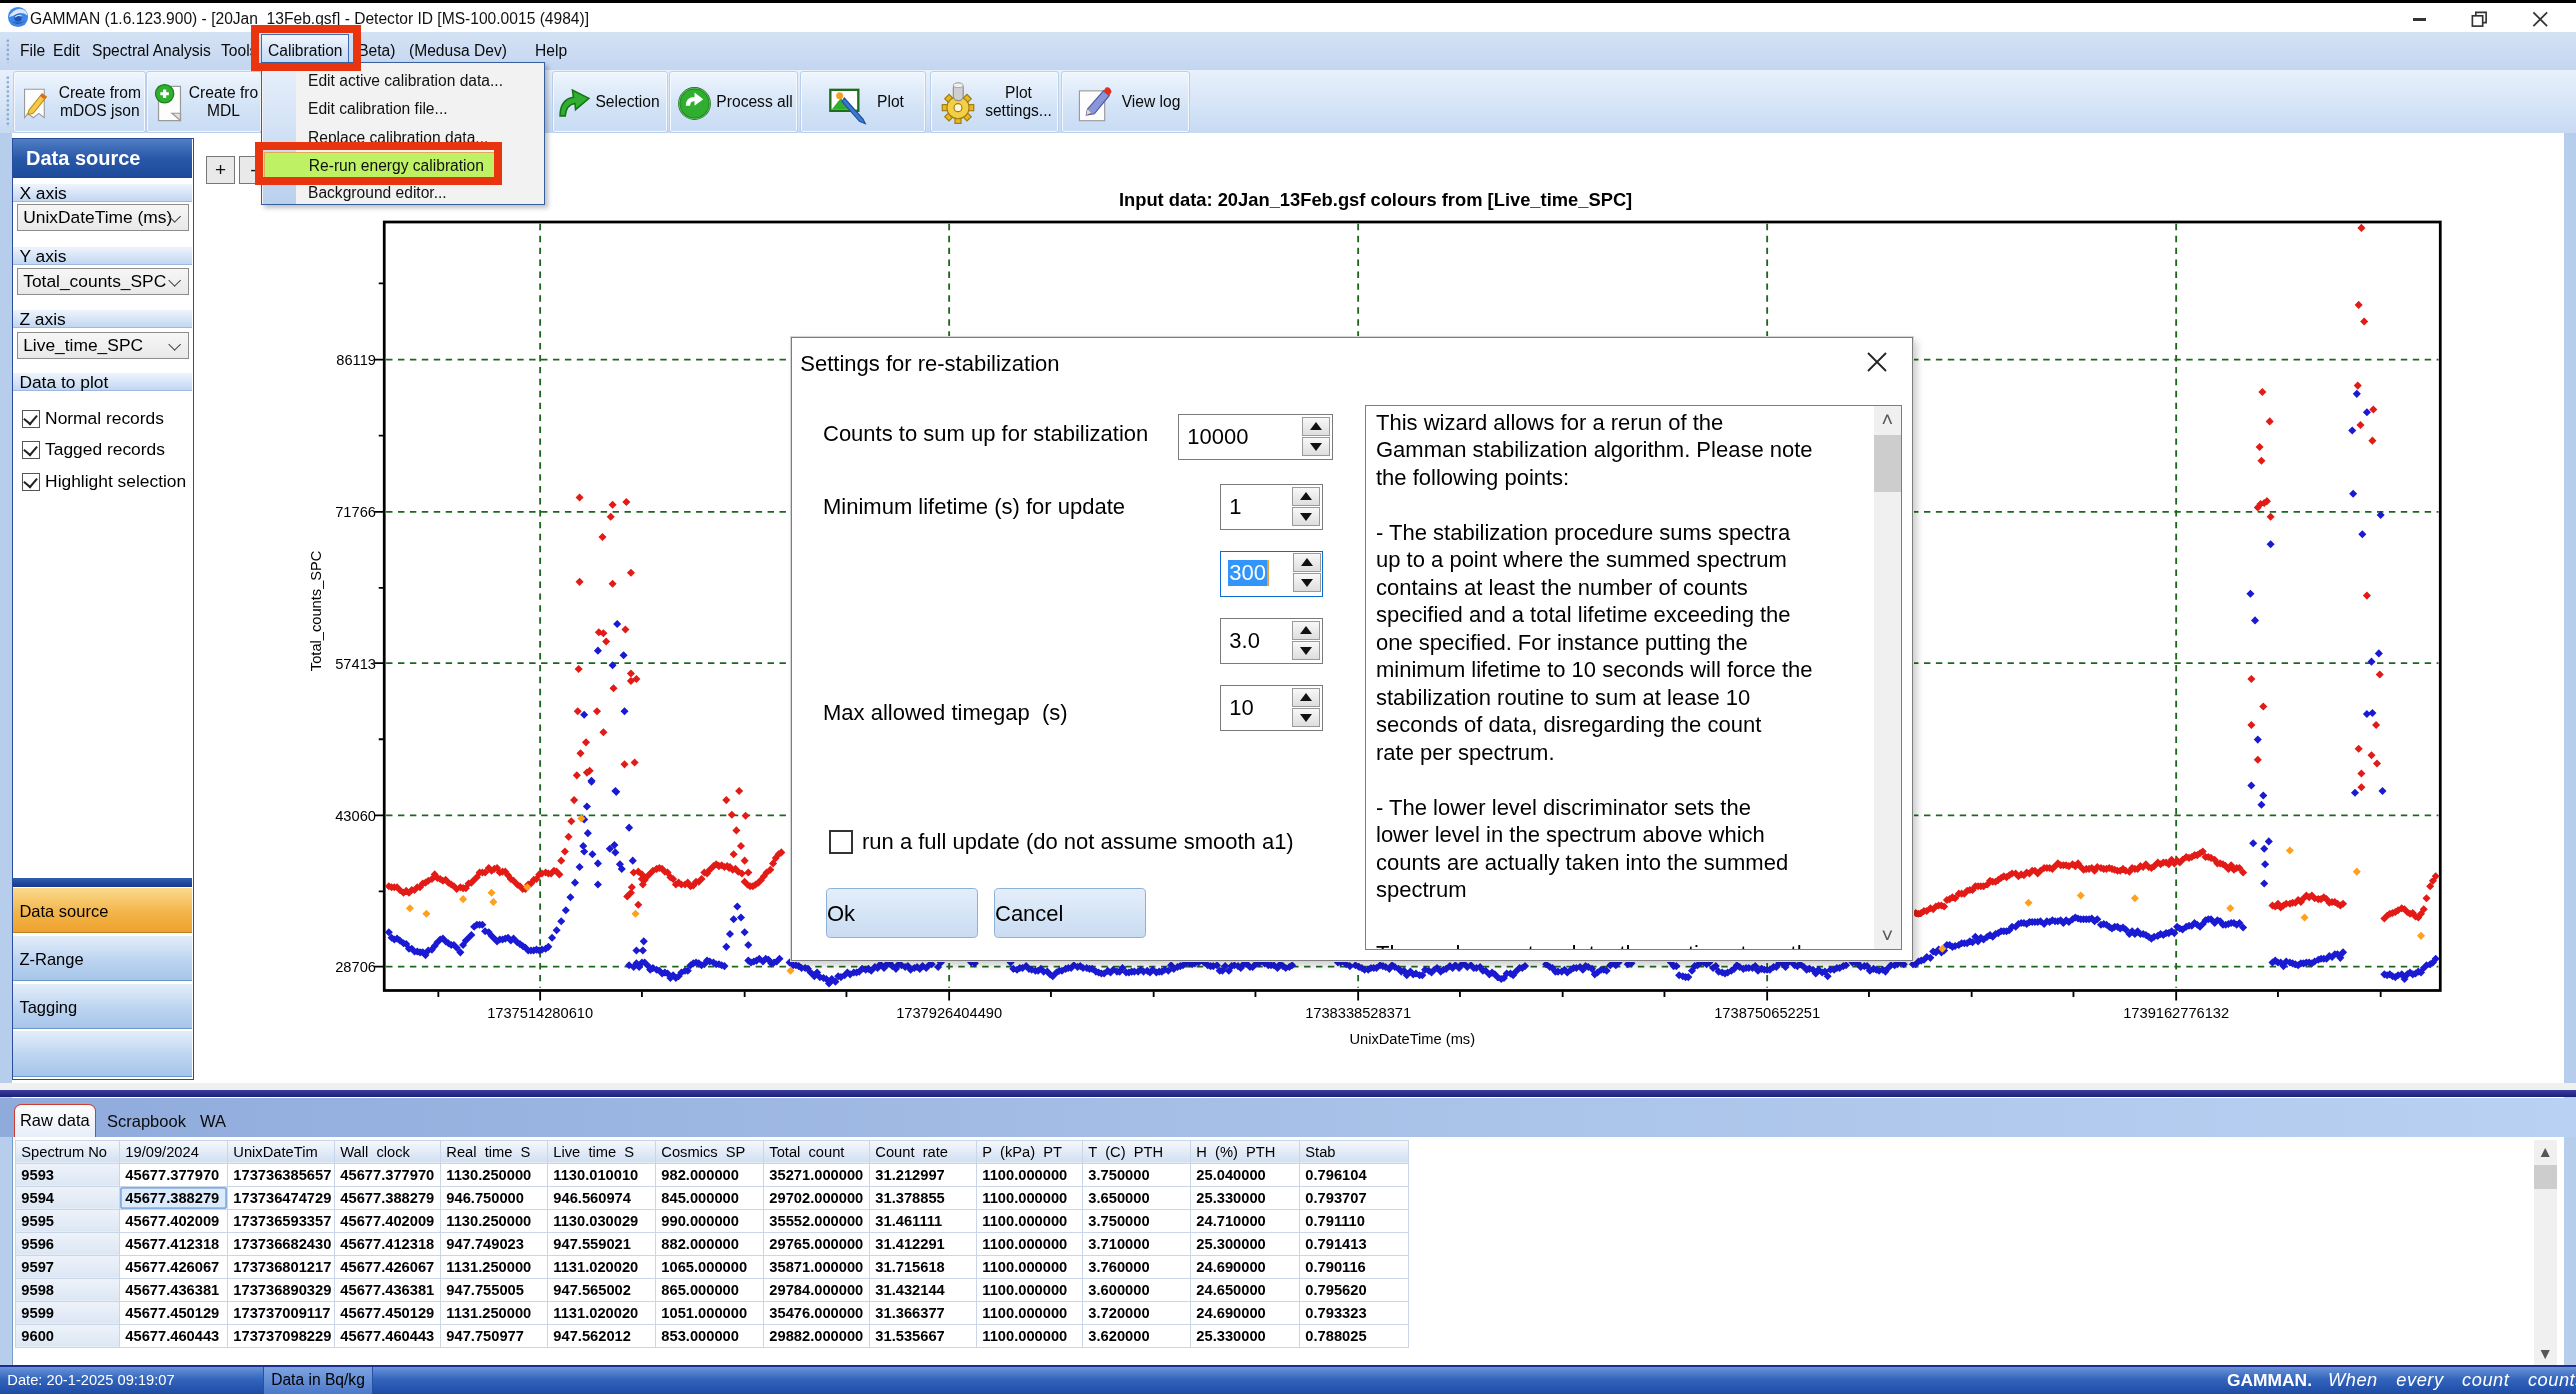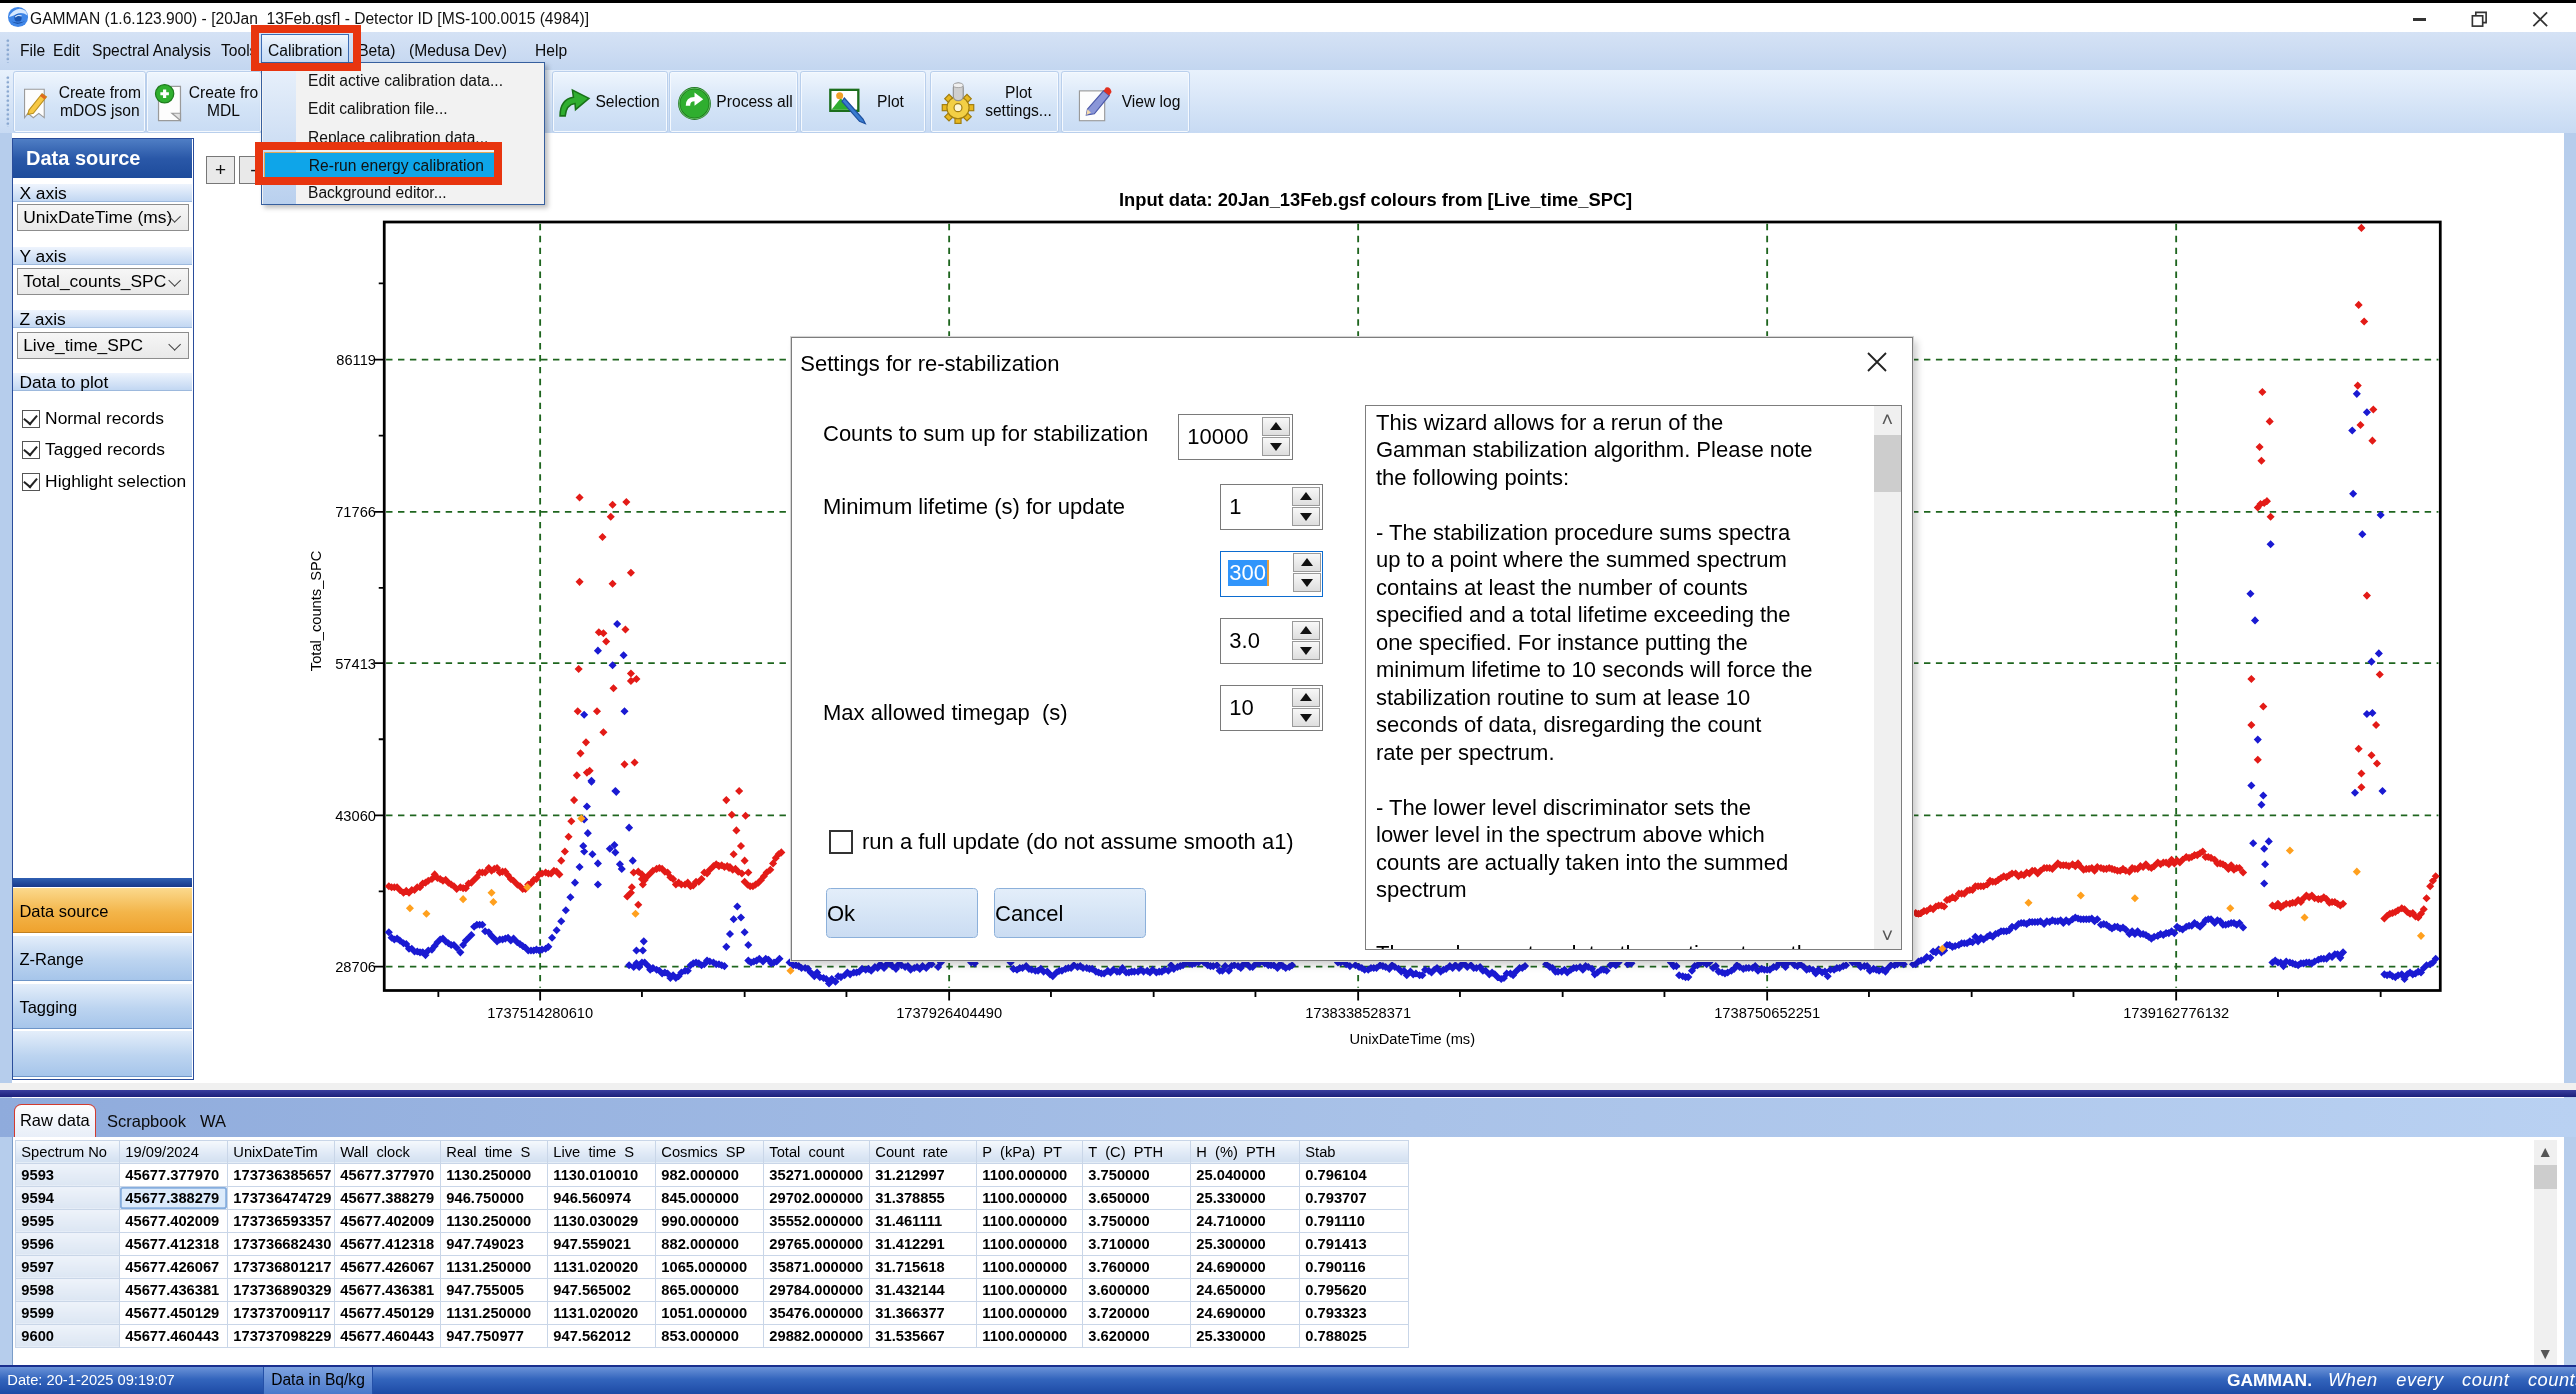--- a/index.html
+++ b/index.html
@@ -26,21 +26,21 @@
 .cb{display:inline-block;width:17.4px;height:17.4px;background:#fff;border:1.8px solid #555;vertical-align:-3.7px;margin-right:5.5px;position:relative}
 .cb:after{content:"";position:absolute;left:2.8px;top:0.9px;width:7.3px;height:10px;border-right:2.3px solid #222;border-bottom:2.3px solid #222;transform:rotate(40deg)}
 #grip2{left:0;top:739px;width:179px;height:9.2px;background:linear-gradient(#2f5fb2,#16388a);}
 .pbtn{position:absolute;left:0;width:179px;height:46px;background:linear-gradient(#e4eefa,#bcd4f0 55%,#a6c5ea);border-top:0.9px solid #fff;border-bottom:0.9px solid #6d95c8;font-size:16.5px;color:#000;line-height:46px;padding-left:6.4px}
 #pbtn-sel{background:linear-gradient(#fbd98d,#f3b54a 55%,#efa22e);border-bottom:0.9px solid #c07f1f}
 .zbtn{position:absolute;width:29px;height:28.4px;background:#e9e9e9;border:0.9px solid #777;font-size:19px;text-align:center;line-height:26.6px;color:#111}
 
 #dropdown{left:261px;top:62px;width:284px;height:143px;background:#f2f2f2;border:0.9px solid #365f9e;box-shadow:2.8px 2.8px 4.6px rgba(0,0,0,.25)}
 #ddstrip{position:absolute;left:0.9px;top:0px;width:33px;height:141px;background:linear-gradient(180deg,#e9f1fb,#b9d0ee)}
 .mi{position:absolute;left:35px;width:248px;height:28.4px;font-size:15.6px;color:#111;line-height:28.4px;padding-left:11px;white-space:nowrap}
-#mi-hl{background:#0ea5e9;border:0.9px solid #e0a858;height:26.6px;line-height:25px}
+#mi-hl{background:#bef264;border:0.9px solid #e0a858;height:26.6px;line-height:25px}
 .redbox{position:absolute;border:8.3px solid #e8350f}
 
 #dialog{left:791px;top:337px;width:1122px;height:624px;background:#fff;border:0.9px solid #7d7d7d;outline:0.9px solid #d5d5d5;box-shadow:3.7px 3.7px 7.3px rgba(0,0,0,.2)}
 #dlg-title{position:absolute;left:8.3px;top:13px;font-size:22px;color:#000}
 .flabel{position:absolute;left:31px;font-size:22px;color:#000;line-height:29px;white-space:nowrap}
 .spin{position:absolute;background:#fff;border:0.9px solid #7a7a7a;height:45px}
 .spin .val{position:absolute;left:8.3px;top:9.2px;font-size:22px;color:#000}
 .spinbtns{position:absolute;right:1.8px;top:1.8px;width:28.4px;height:39px}
 .sb{position:absolute;left:0;width:28.4px;height:19px;background:linear-gradient(#f8f8f8,#dedede);border:0.9px solid #9a9a9a}
 .sb:after{content:"";position:absolute;left:7.3px;border-left:6.4px solid transparent;border-right:6.4px solid transparent}
@@ -243,21 +243,21 @@
 <div class="redbox" style="left:251px;top:25px;width:110px;height:46px"></div>
 <div class="redbox" style="left:255px;top:142px;width:247px;height:43px"></div>
 <div class="abs" id="dialog">
   <div id="dlg-title">Settings for re-stabilization</div>
   <svg style="position:absolute;right:24px;top:13px" width="22" height="22" viewBox="0 0 22 22" stroke="#222" stroke-width="1.8">
       <path d="M2 2 L20 20 M20 2 L2 20"></path>
     </svg>
   <div class="flabel" style="top:81px">Counts to sum up for stabilization</div>
   <div class="flabel" style="top:154px">Minimum lifetime (s) for update</div>
   <div class="flabel" style="top:360px">Max allowed timegap&nbsp; (s)</div>
-  <div class="spin" style="left:386px;top:76px;width:115px;height:46px">
+  <div class="spin" style="left:386px;top:76px;width:155px;height:46px">
       <div class="val">10000</div>
       <div class="spinbtns">
         <div class="sb sbu" style="top:0"></div>
         <div class="sb sbd" style="top:20px"></div>
       </div>
     </div>
   <div class="spin" style="left:428px;top:146px;width:103px;height:46px">
       <div class="val">1</div>
       <div class="spinbtns">
         <div class="sb sbu" style="top:0"></div>

